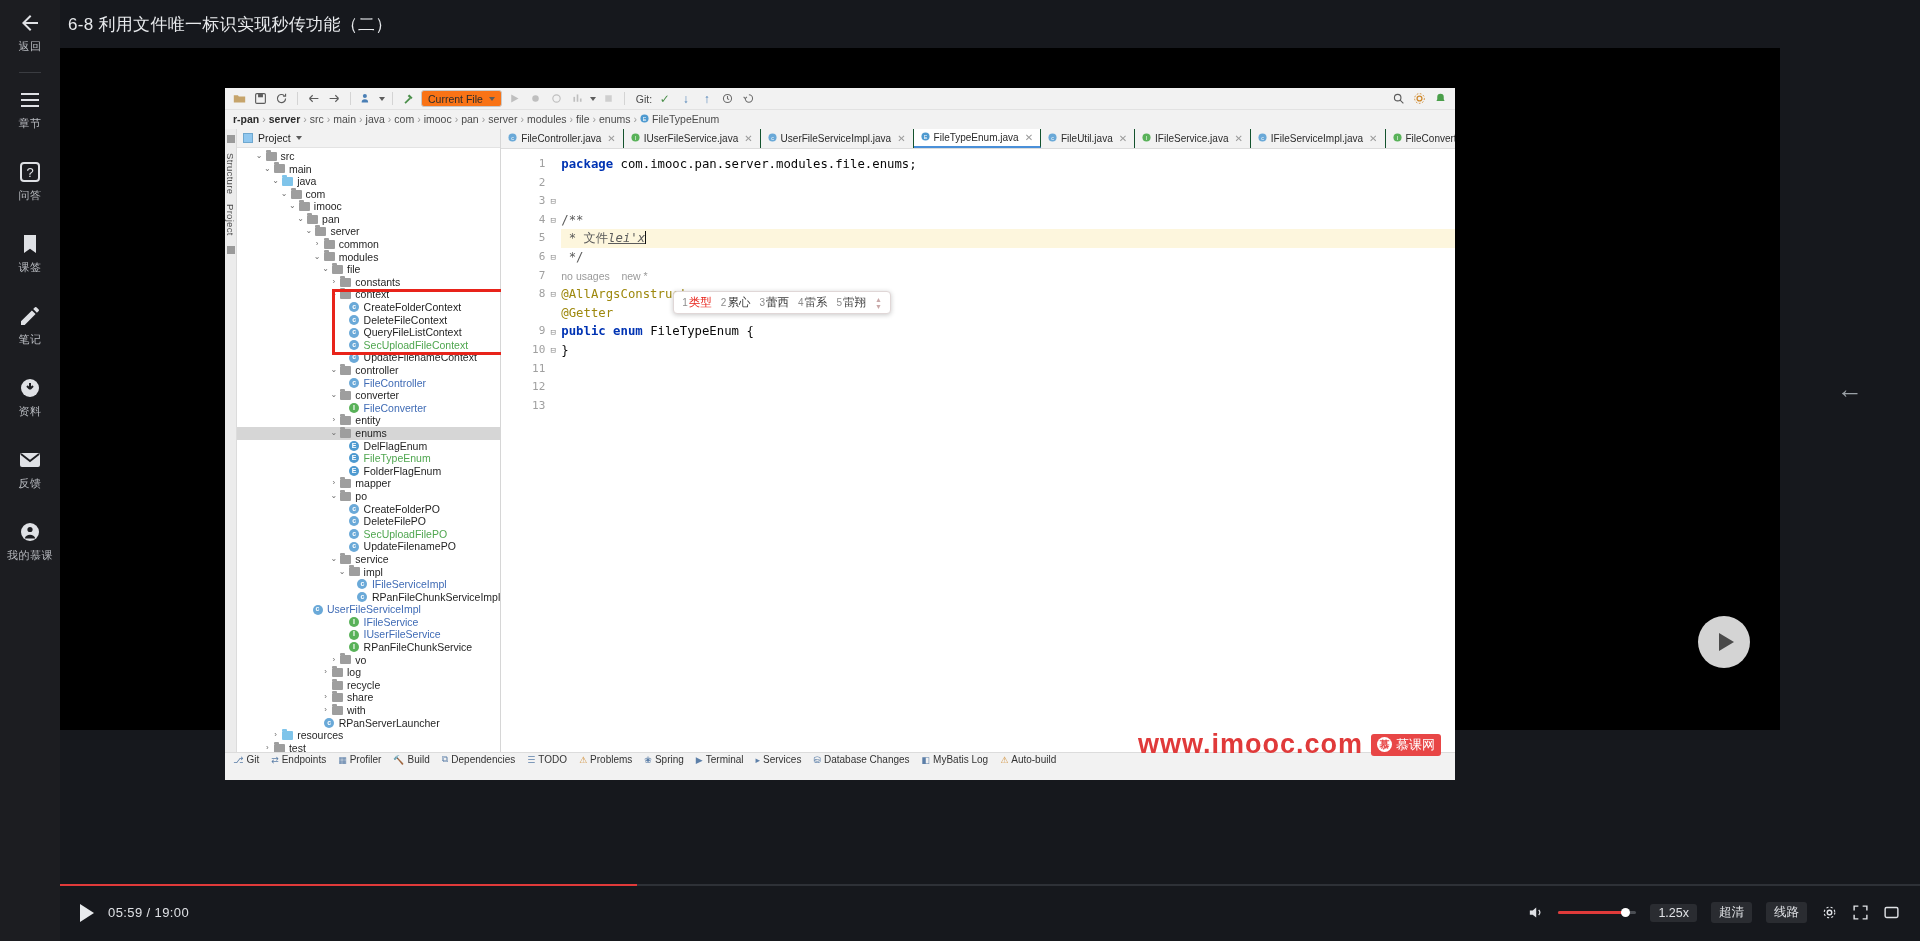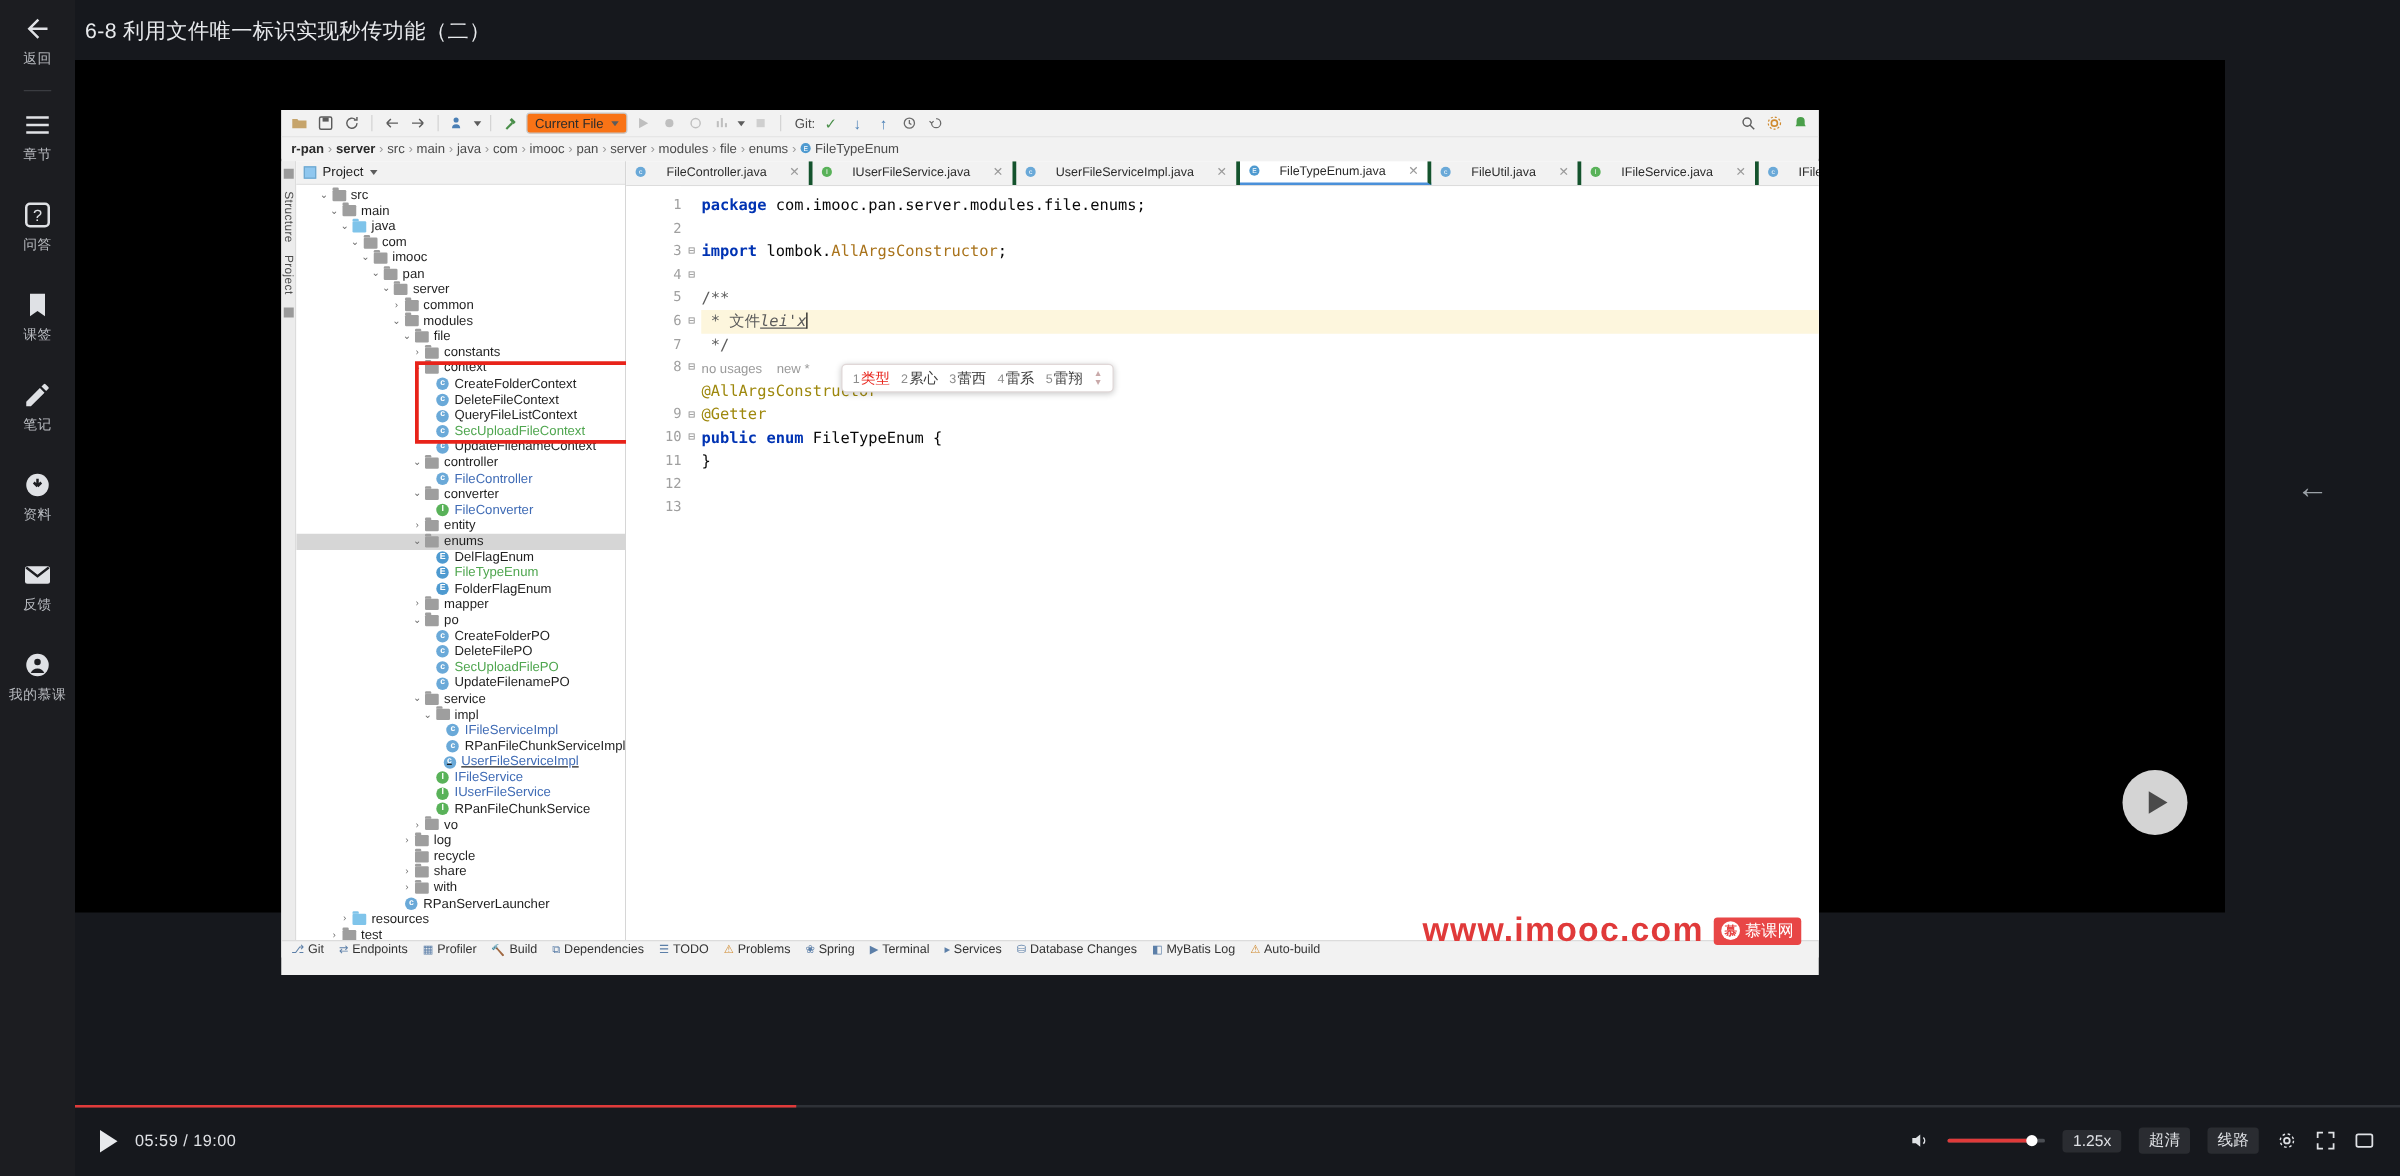--- a/index.html
+++ b/index.html
@@ -94,22 +94,22 @@
   .tlabel.blue { color: #3f6bb5; }
   .tlabel.green { color: #4fa64f; }
 
   
   .redbox { position: absolute; border: 3px solid #e8231a; pointer-events: none; }
 
   
   .editor { flex: 1 1 auto; display: flex; flex-direction: column; background: #fff; position: relative; }
   .tabstrip { height: 20px; background: #f2f2f2; display: flex; align-items: stretch;
     border-bottom: 1px solid #dcdcdc; overflow: hidden; }
-  .etab { display: flex; align-items: center; gap: 16px; padding: 0 7px; font-size: 10px;
-    color: #2b2b2b; border-right: 3px solid #14532d; white-space: nowrap; }
+  .etab { display: flex; align-items: center; gap: 4px; padding: 0 7px; font-size: 10px;
+    color: #2b2b2b; border-right: 1px solid #14532d; white-space: nowrap; }
   .etab.active { background: #fff; border-bottom: 2px solid #4a90d9; }
   .etab .x { color: #9a9a9a; font-size: 10px; margin-left: 2px; }
 
   .code-wrap { flex: 1 1 auto; display: flex; position: relative; background: #fff;
     font-family: "DejaVu Sans Mono", "Liberation Mono", monospace; }
   .gutter { width: 44px; background: #fff; text-align: right; padding-top: 6px;
     color: #a0a0a0; font-size: 11px; line-height: 18.6px; user-select: none; }
   .foldcol { width: 16px; padding-top: 6px; }
   .foldmark { height: 18.6px; display: flex; align-items: center; justify-content: center; color: #888; font-size: 9px;}
   .codecol { flex: 1 1 auto; padding-top: 6px; font-size: 12.3px; line-height: 18.6px;
@@ -676,21 +676,21 @@
                 </span>
                 <span class="tlabel blue">IFileServiceImpl</span>
               </div>
               <div class="trow" style="padding-left: 107.9px;">
                 <span class="tarrow"></span>
                 <span class="tico">
                   <span class="badge c">c</span>
                 </span>
                 <span class="tlabel">RPanFileChunkServiceImpl</span>
               </div>
-              <div class="trow" style="padding-left: 105px; text-decoration: underline;">
+              <div class="trow" style="padding-left: 63px;">
                 <span class="tarrow"></span>
                 <span class="tico">
                   <span class="badge c">c</span>
                 </span>
                 <span class="tlabel blue">UserFileServiceImpl</span>
               </div>
               <div class="trow" style="padding-left: 99.6px;">
                 <span class="tarrow"></span>
                 <span class="tico">
                   <span class="badge i">I</span>
@@ -867,21 +867,20 @@
                 <div class="foldmark"></div>
                 <div class="foldmark">⊟</div>
                 <div class="foldmark">⊟</div>
                 <div class="foldmark"></div>
                 <div class="foldmark"></div>
                 <div class="foldmark"></div>
               </div>
             <div class="codecol" id="codecol">
                 <div class="cline"><span class="kw">package </span><span class="plain">com.imooc.pan.server.modules.file.enums;</span></div>
                 <div class="cline"></div>
-                <div class="cline"><span class="kw">import </span><span class="plain">lombok.</span><span class="cls">AllArgsConstructor</span><span class="plain">;</span></div>
                 <div class="cline"></div>
                 <div class="cline"><span class="cmt">/**</span></div>
                 <div class="cline hl"><span class="cmt"> * 文件</span><span class="cmt ime-under">lei'x</span><span class="ime-caret"></span></div>
                 <div class="cline"><span class="cmt"> */</span></div>
                 <div class="cline"><span class="hint">no usages    new *</span></div>
                 <div class="cline"><span class="ann">@AllArgsConstructor</span></div>
                 <div class="cline"><span class="ann">@Getter</span></div>
                 <div class="cline"><span class="kw">public </span><span class="kw">enum </span><span class="plain">FileTypeEnum </span><span class="plain">{</span></div>
                 <div class="cline"><span class="plain">}</span></div>
                 <div class="cline"></div>

